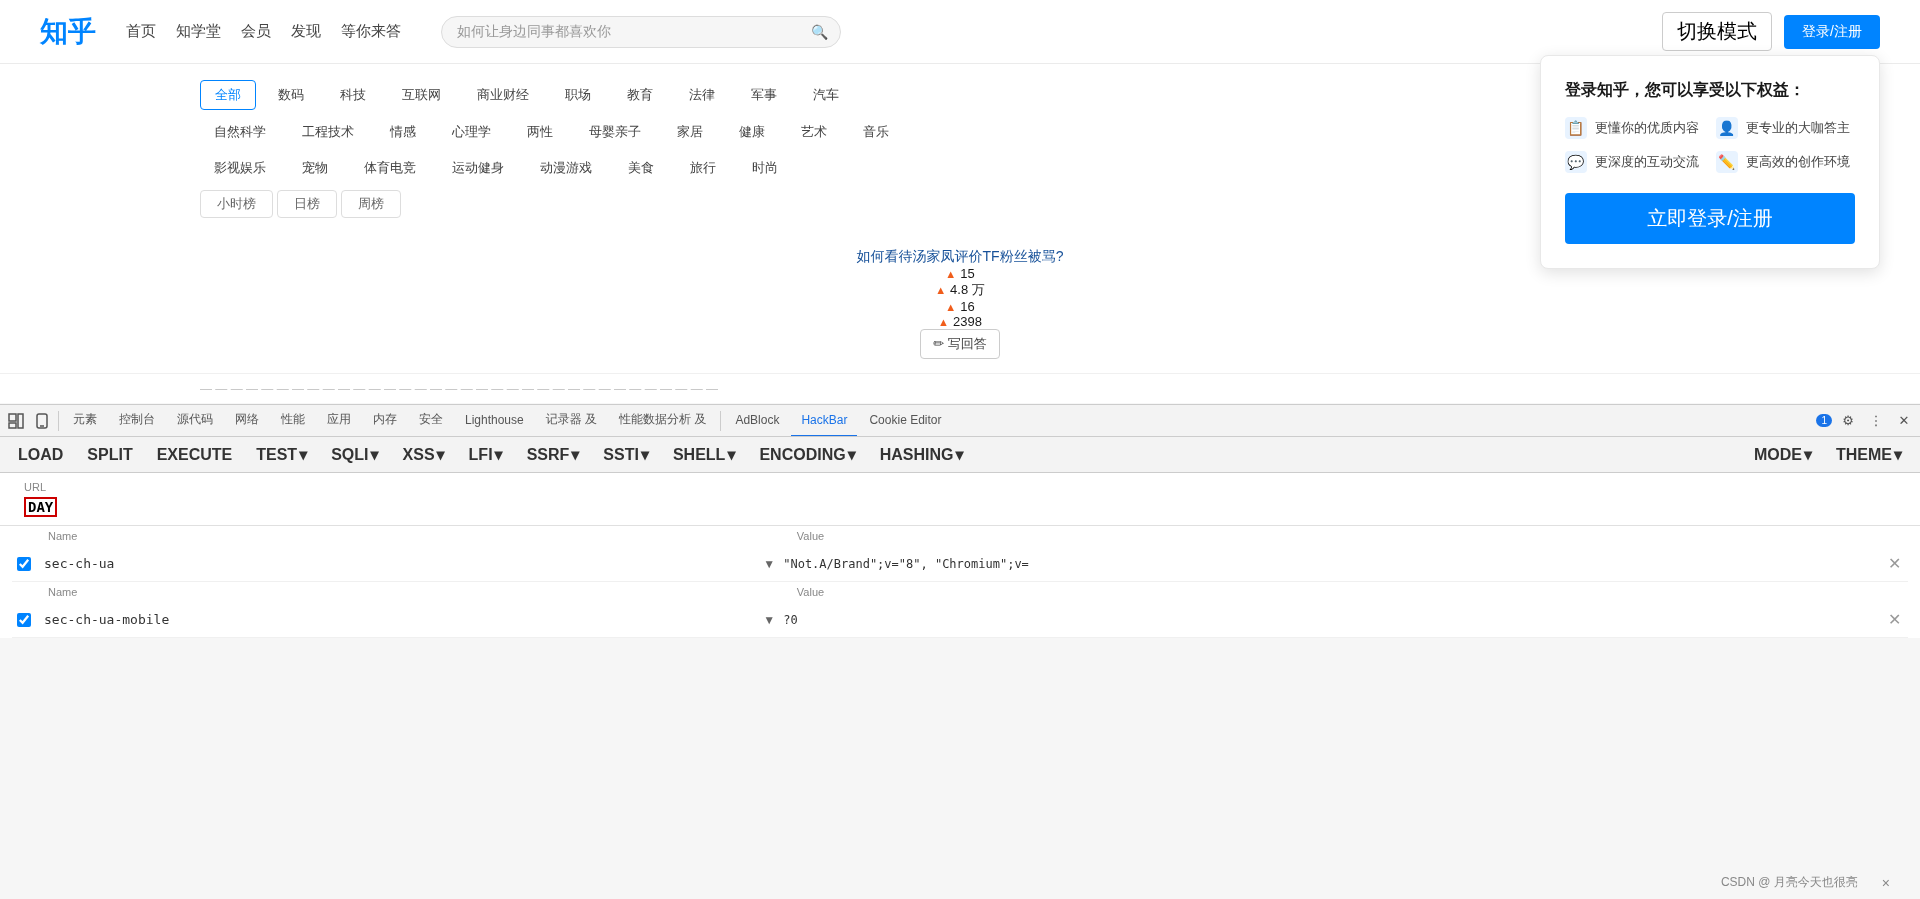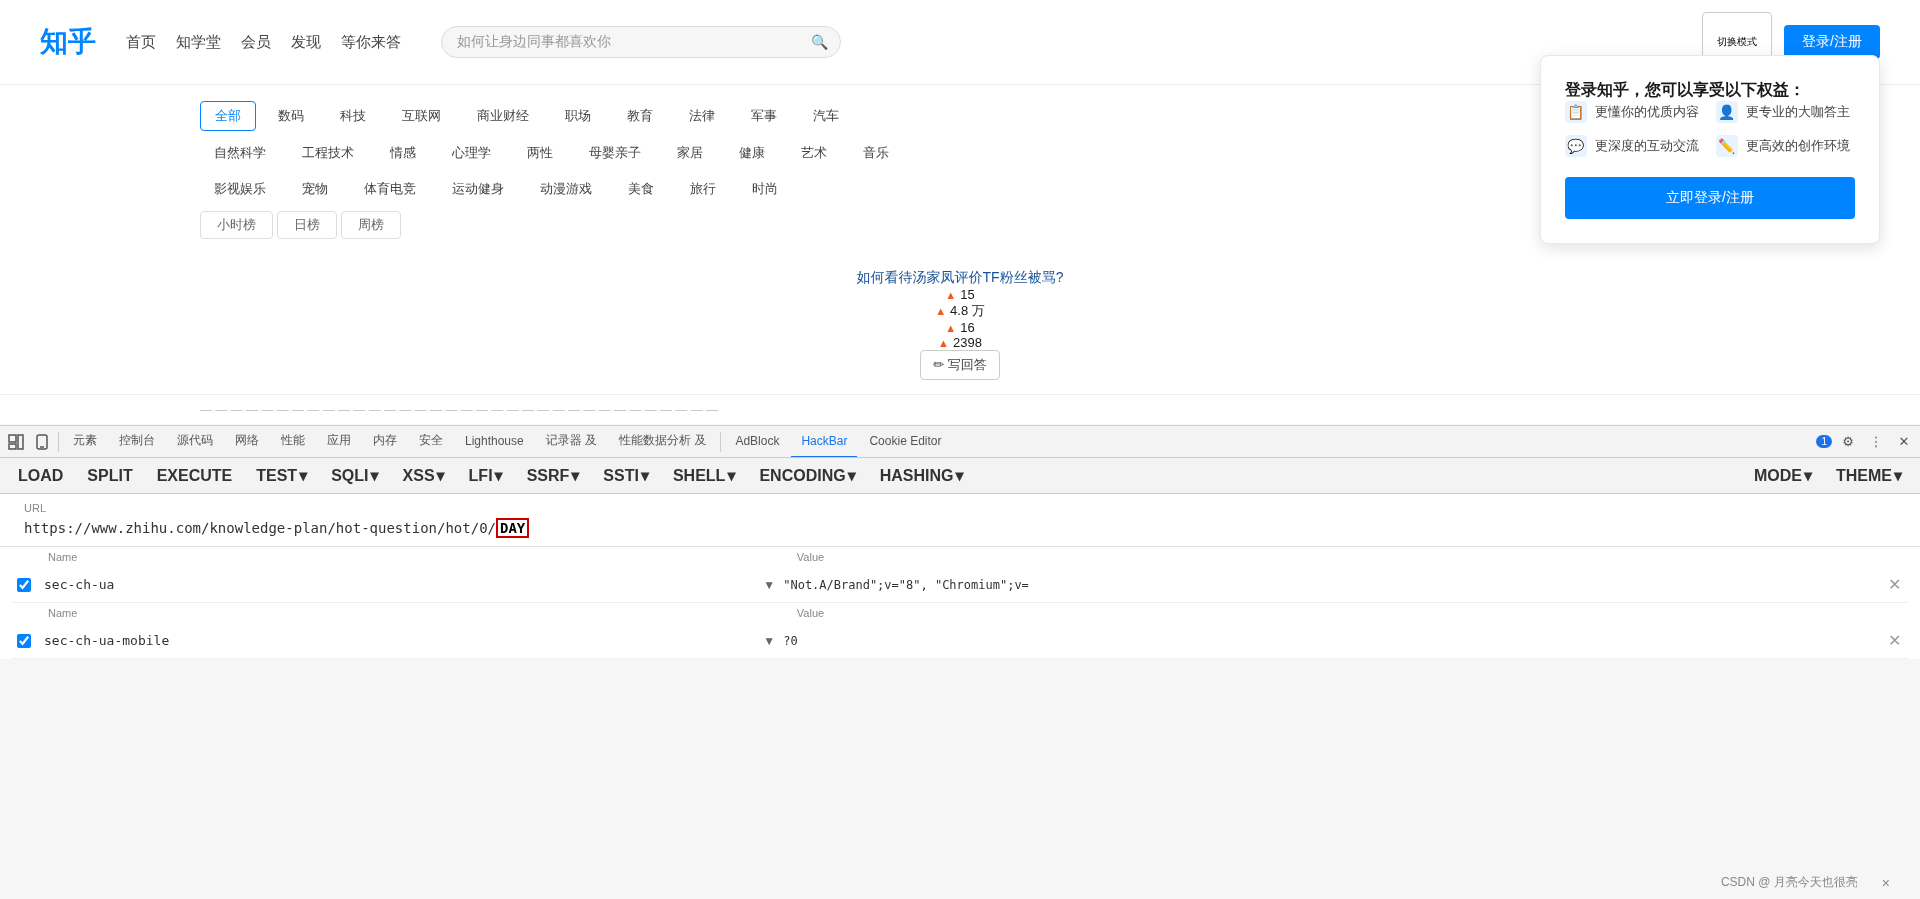--- a/index.html
+++ b/index.html
@@ -10,32 +10,32 @@
 
     
     .zhihu-header { display: flex; align-items: center; padding: 12px 40px; background: #fff; border-bottom: 1px solid #ebebeb; gap: 20px; }
     .zhihu-logo { color: #0084ff; font-size: 28px; font-weight: bold; margin-right: 10px; }
     .zhihu-nav { display: flex; gap: 20px; color: #1a1a1a; font-size: 15px; }
     .zhihu-nav span { cursor: pointer; color: #444; }
     .zhihu-search { flex: 1; max-width: 400px; margin: 0 20px; position: relative; }
     .zhihu-search input { width: 100%; border: 1px solid #ddd; border-radius: 20px; padding: 7px 35px 7px 15px; font-size: 14px; color: #999; background: #f6f6f6; outline: none; }
     .zhihu-search-icon { position: absolute; right: 12px; top: 50%; transform: translateY(-50%); color: #999; }
     .zhihu-header-right { display: flex; align-items: center; gap: 12px; margin-left: auto; }
-    .btn-switch { border: 1px solid #ccc; background: #fff; padding: 22px 14px; border-radius: 4px; cursor: pointer; font-size: 10px; }
+    .btn-switch { border: 1px solid #ccc; background: #fff; padding: 5px 14px; border-radius: 4px; cursor: pointer; font-size: 20px; }
     .btn-login { background: #0084ff; color: #fff; border: none; padding: 8px 18px; border-radius: 4px; cursor: pointer; font-size: 14px; font-weight: 500; }
 
     
     .login-popup { position: absolute; top: 55px; right: 40px; background: #fff; border: 1px solid #e8e8e8; border-radius: 8px; padding: 24px; width: 340px; box-shadow: 0 4px 16px rgba(0,0,0,0.12); z-index: 100; }
-    .login-popup-title { font-size: 16px; font-weight: bold; color: #1a1a1a; }
+    .login-popup-title { font-size: 16px; font-weight: bold; margin-bottom: 16px; color: #1a1a1a; }
     .login-popup-benefits { display: grid; grid-template-columns: 1fr 1fr; gap: 12px; margin-bottom: 20px; }
     .benefit-item { display: flex; align-items: center; gap: 8px; font-size: 13px; color: #444; }
     .benefit-icon { width: 22px; height: 22px; border-radius: 4px; display: flex; align-items: center; justify-content: center; font-size: 14px; flex-shrink: 0; }
     .benefit-icon.blue { background: #e8f3ff; color: #0084ff; }
     .benefit-icon.light-blue { background: #e8f3ff; color: #0084ff; }
-    .btn-login-big { width: 100%; background: #0084ff; color: #fff; border: none; padding: 12px; border-radius: 4px; font-size: 14px; cursor: pointer; font-weight: 500; }
+    .btn-login-big { width: 100%; background: #0084ff; color: #fff; border: none; padding: 12px; border-radius: 4px; font-size: 20px; cursor: pointer; font-weight: 500; }
 
     
     .category-section { padding: 16px 200px; background: #fff; }
     .category-row { display: flex; flex-wrap: wrap; gap: 8px; margin-bottom: 8px; align-items: center; }
     .cat-tag { padding: 5px 14px; border-radius: 4px; font-size: 13px; cursor: pointer; color: #444; background: transparent; border: none; }
     .cat-tag.active { color: #0084ff; border: 1px solid #0084ff; border-radius: 4px; }
     .time-tabs { display: flex; gap: 4px; margin-top: 8px; }
     .time-tab { padding: 4px 16px; border: 1px solid #ddd; border-radius: 4px; font-size: 13px; cursor: pointer; background: #fff; color: #666; }
 
     
@@ -272,21 +272,20 @@
     <button class="hb-btn">ENCODING <span>▾</span></button>
     <button class="hb-btn">HASHING <span>▾</span></button>
     <div style="flex:1;"></div>
     <button class="hb-btn">MODE <span>▾</span></button>
     <button class="hb-btn">THEME <span>▾</span></button>
   </div>
 
   <div class="hackbar-url-section">
     <div class="url-label">URL</div>
     <div class="url-input-row">
-      <span class="url-text">https://www.zhihu.com/knowledge-plan/hot-question/hot/0/</span>
       <span class="url-highlight url-text">DAY</span>
     </div>
   </div>
 
 
   <div class="header-table">
 
     <div style="display:flex; gap:8px; padding: 4px 0;">
       <div style="width:24px;"></div>
       <div style="flex:2; font-size:11px; color:#888; padding-left:4px;">Name</div>

